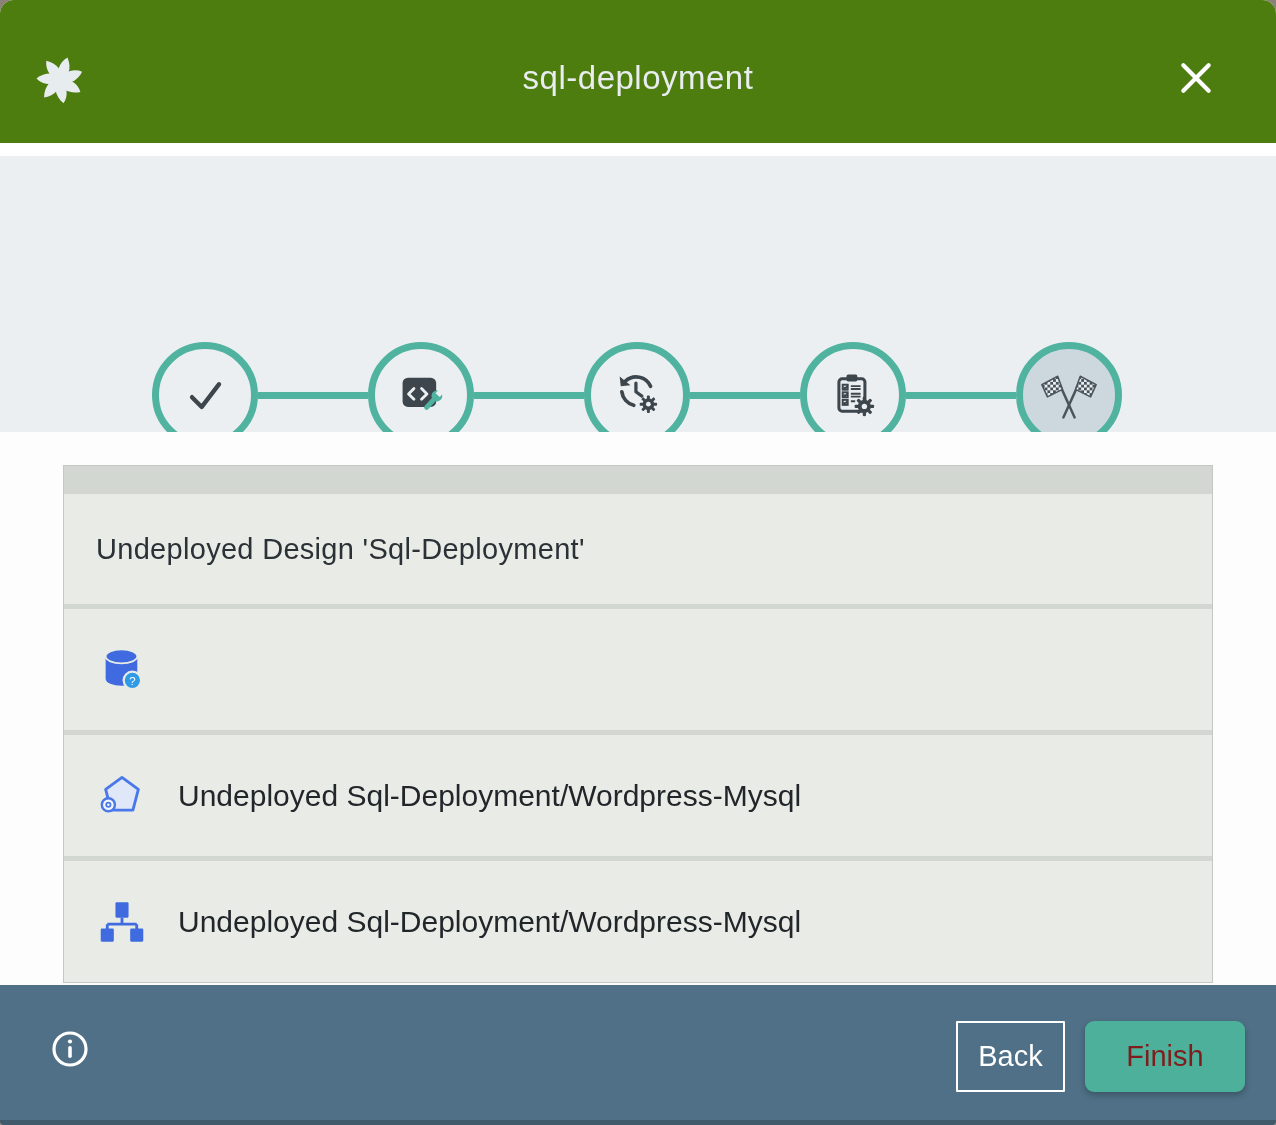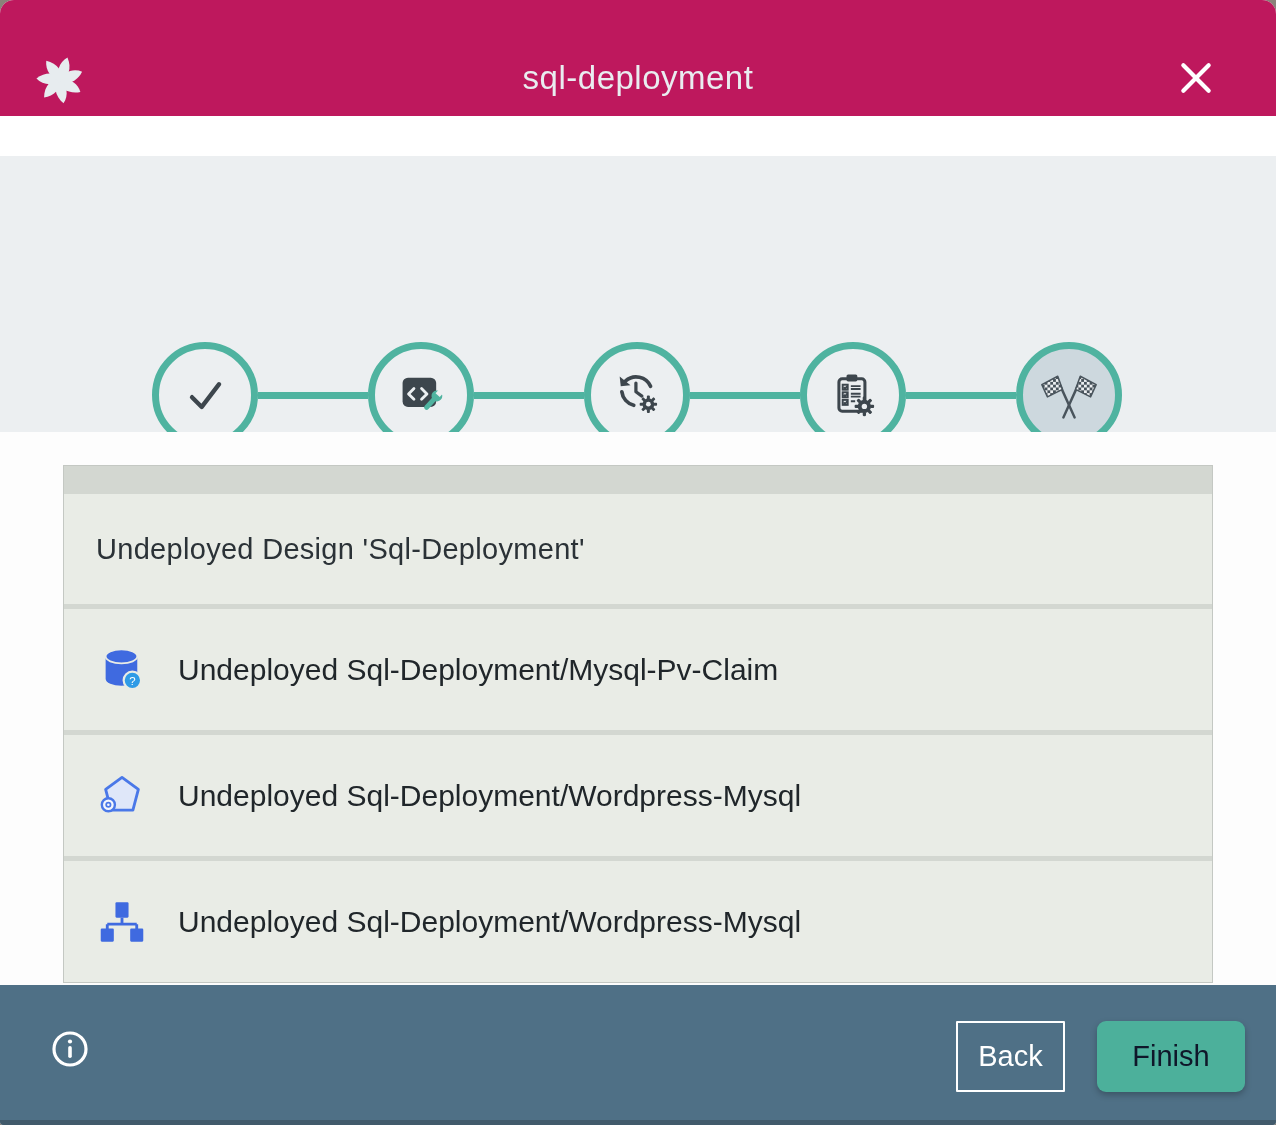--- a/index.html
+++ b/index.html
@@ -2,21 +2,21 @@
 <html><head>
 <meta charset="utf-8">
 <style>
   html,body{margin:0;padding:0;background:#8a8279;font-family:"Liberation Sans",sans-serif;}
   .dialog{
     position:relative;width:1276px;height:1125px;background:#fff;
     border-radius:14px 14px 4px 4px;overflow:hidden;margin:0 auto;
   }
   
   .header{
-    position:absolute;left:0;top:0;width:100%;height:116px;background:#be185d;
+    position:absolute;left:0;top:0;width:100%;height:143px;background:#4d7c0f;
   }
   .logo{position:absolute;left:32px;top:52px;width:56px;height:56px;}
   .title{
     position:absolute;left:0;top:0;width:100%;height:156px;display:flex;
     align-items:center;justify-content:center;color:#e9edf0;font-size:33px;
     letter-spacing:.5px;
   }
   .close-btn{
     position:absolute;right:58px;top:56px;width:44px;height:44px;cursor:pointer;
     display:flex;align-items:center;justify-content:center;background:none;border:none;padding:0;
@@ -51,22 +51,22 @@
     position:absolute;left:0;bottom:0;width:100%;height:140px;background:#4f7086;
     border-bottom:5px solid #415a6b;box-sizing:border-box;
   }
   .info-btn{position:absolute;left:50px;top:44px;width:40px;height:40px;background:none;border:none;padding:0;cursor:pointer;}
   .back-btn{
     position:absolute;right:211px;top:36px;width:109px;height:71px;background:transparent;
     border:2px solid #fff;border-radius:1px;color:#fff;font-size:29px;cursor:pointer;
     font-family:"Liberation Sans",sans-serif;
   }
   .finish-btn{
-    position:absolute;right:31px;top:36px;width:148px;height:71px;background:#4cb09b;
-    border:none;border-radius:9px;color:#0f172a;font-size:29px;cursor:pointer;
+    position:absolute;right:31px;top:36px;width:160px;height:71px;background:#4cb09b;
+    border:none;border-radius:9px;color:#7f1d1d;font-size:29px;cursor:pointer;
     box-shadow:0 3px 6px rgba(0,0,0,.25);font-family:"Liberation Sans",sans-serif;
   }
 </style>
 </head>
 <body>
 
 <svg width="0" height="0" style="position:absolute" aria-hidden="true">
   <defs>
     <symbol id="gear" viewBox="-10 -10 20 20">
       <g fill="#3d464d">
@@ -205,21 +205,20 @@
         <span class="row-title-text">Undeployed Design 'Sql-Deployment'</span>
       </div>
 
       <div class="row item-row">
         <svg class="row-icon" viewBox="0 0 44 44">
           <path d="M7 9 v21 a14.5 6.5 0 0 0 29 0 v-21 Z" fill="#3f6ae0"></path>
           <ellipse cx="21.5" cy="9.5" rx="14.5" ry="6.5" fill="#3f6ae0" stroke="#e9ece6" stroke-width="1.6"></ellipse>
           <circle cx="31.5" cy="31.5" r="8" fill="#2f9be6" stroke="#e9ece6" stroke-width="2"></circle>
           <text x="31.5" y="35.5" font-size="10.5" fill="#fff" text-anchor="middle" font-family="Liberation Sans, sans-serif">?</text>
         </svg>
-        <span class="row-text">Undeployed Sql-Deployment/Mysql-Pv-Claim</span>
       </div>
 
       <div class="row item-row">
         <svg class="row-icon" viewBox="0 0 44 44">
           <path d="M22 5 L37 16 L32 35 L12 35 L7 16 Z" fill="#dfe7f9" stroke="#4a78e8" stroke-width="2.6" stroke-linejoin="round"></path>
           <circle cx="9.5" cy="30" r="6" fill="#f3f6fd" stroke="#4a78e8" stroke-width="2.2"></circle>
           <circle cx="9.5" cy="30" r="2" fill="none" stroke="#4a78e8" stroke-width="1.6"></circle>
         </svg>
         <span class="row-text">Undeployed Sql-Deployment/Wordpress-Mysql</span>
       </div>

